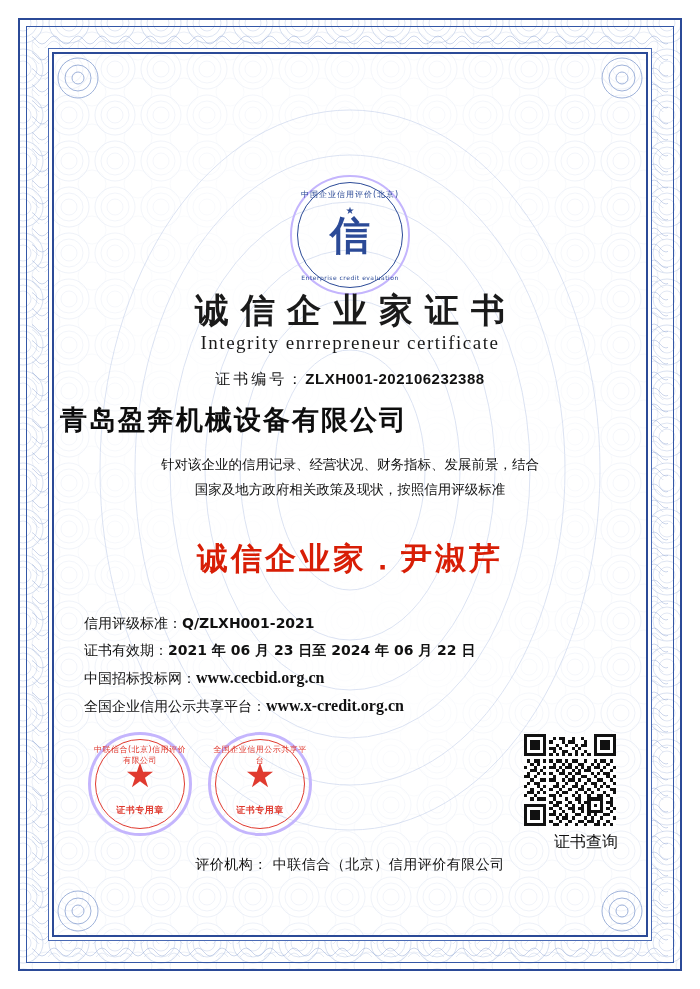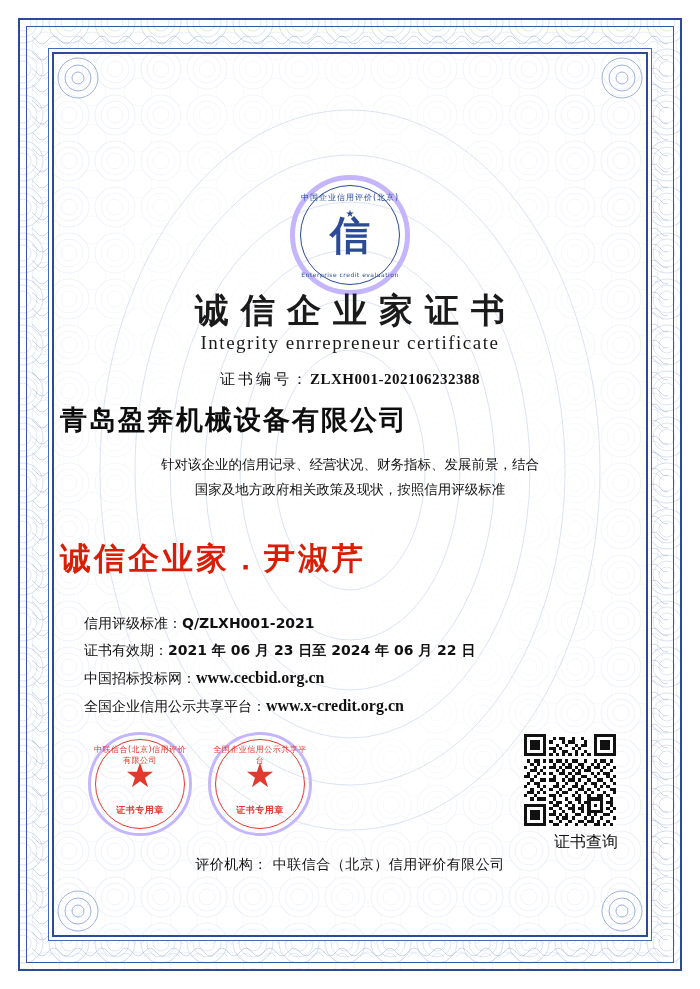--- a/index.html
+++ b/index.html
@@ -67,21 +67,21 @@
     left: 50%;
     top: 115px;
     transform: translateX(-50%);
     width: 120px;
     height: 120px;
   }
   .emblem {
     width: 120px;
     height: 120px;
     border-radius: 50%;
-    border: 5px solid #c4b5fd;
+    border: 2px solid #c4b5fd;
     position: relative;
     box-sizing: border-box;
   }
   .emblem::after {
     content: "";
     position: absolute;
     left: 5px; top: 5px; right: 5px; bottom: 5px;
     border: 1px solid #2b4a97;
     border-radius: 50%;
   }
@@ -146,21 +146,21 @@
   .cert-no {
     position: absolute;
     top: 310px;
     left: 0; right: 0;
     text-align: center;
     font-family: "DejaVu Sans", sans-serif;
     font-size: 15px;
     color: #111;
   }
   .cert-no .label { letter-spacing: 3px; }
-  .cert-no .value { font-family: Liberation Serif, serif; font-weight: bold; letter-spacing: 0.5px;}
+  .cert-no .value { font-family: Liberation Sans, sans-serif; font-weight: bold; letter-spacing: 0.5px;}
 
   .company {
     position: absolute;
     top: 342px;
     left: 0; right: 0;
     font-family: "DejaVu Sans", sans-serif;
     font-size: 27px;
     font-weight: bold;
     letter-spacing: 2px;
     color: #0d0d0d;
@@ -175,20 +175,21 @@
     font-size: 13.5px;
     line-height: 25px;
     color: #111;
   }
   .body-text .line { white-space: nowrap; }
 
   .award {
     position: absolute;
     top: 478px;
     left: 0; right: 0;
+    text-align: center;
     font-family: "DejaVu Sans", sans-serif;
     font-size: 31px;
     font-weight: bold;
     letter-spacing: 3px;
     color: #d81e06;
   }
 
   .details {
     position: absolute;
     top: 550px;

